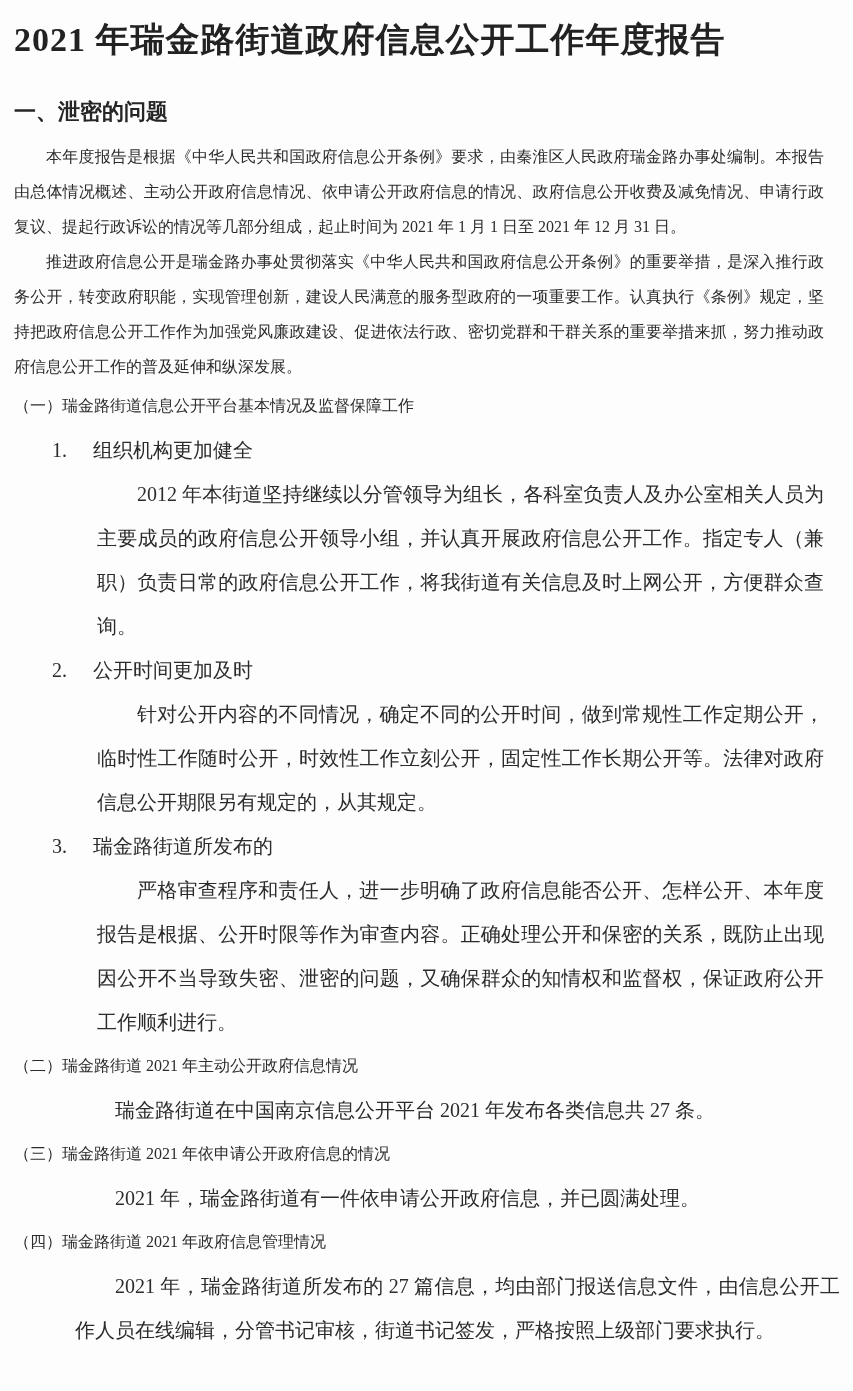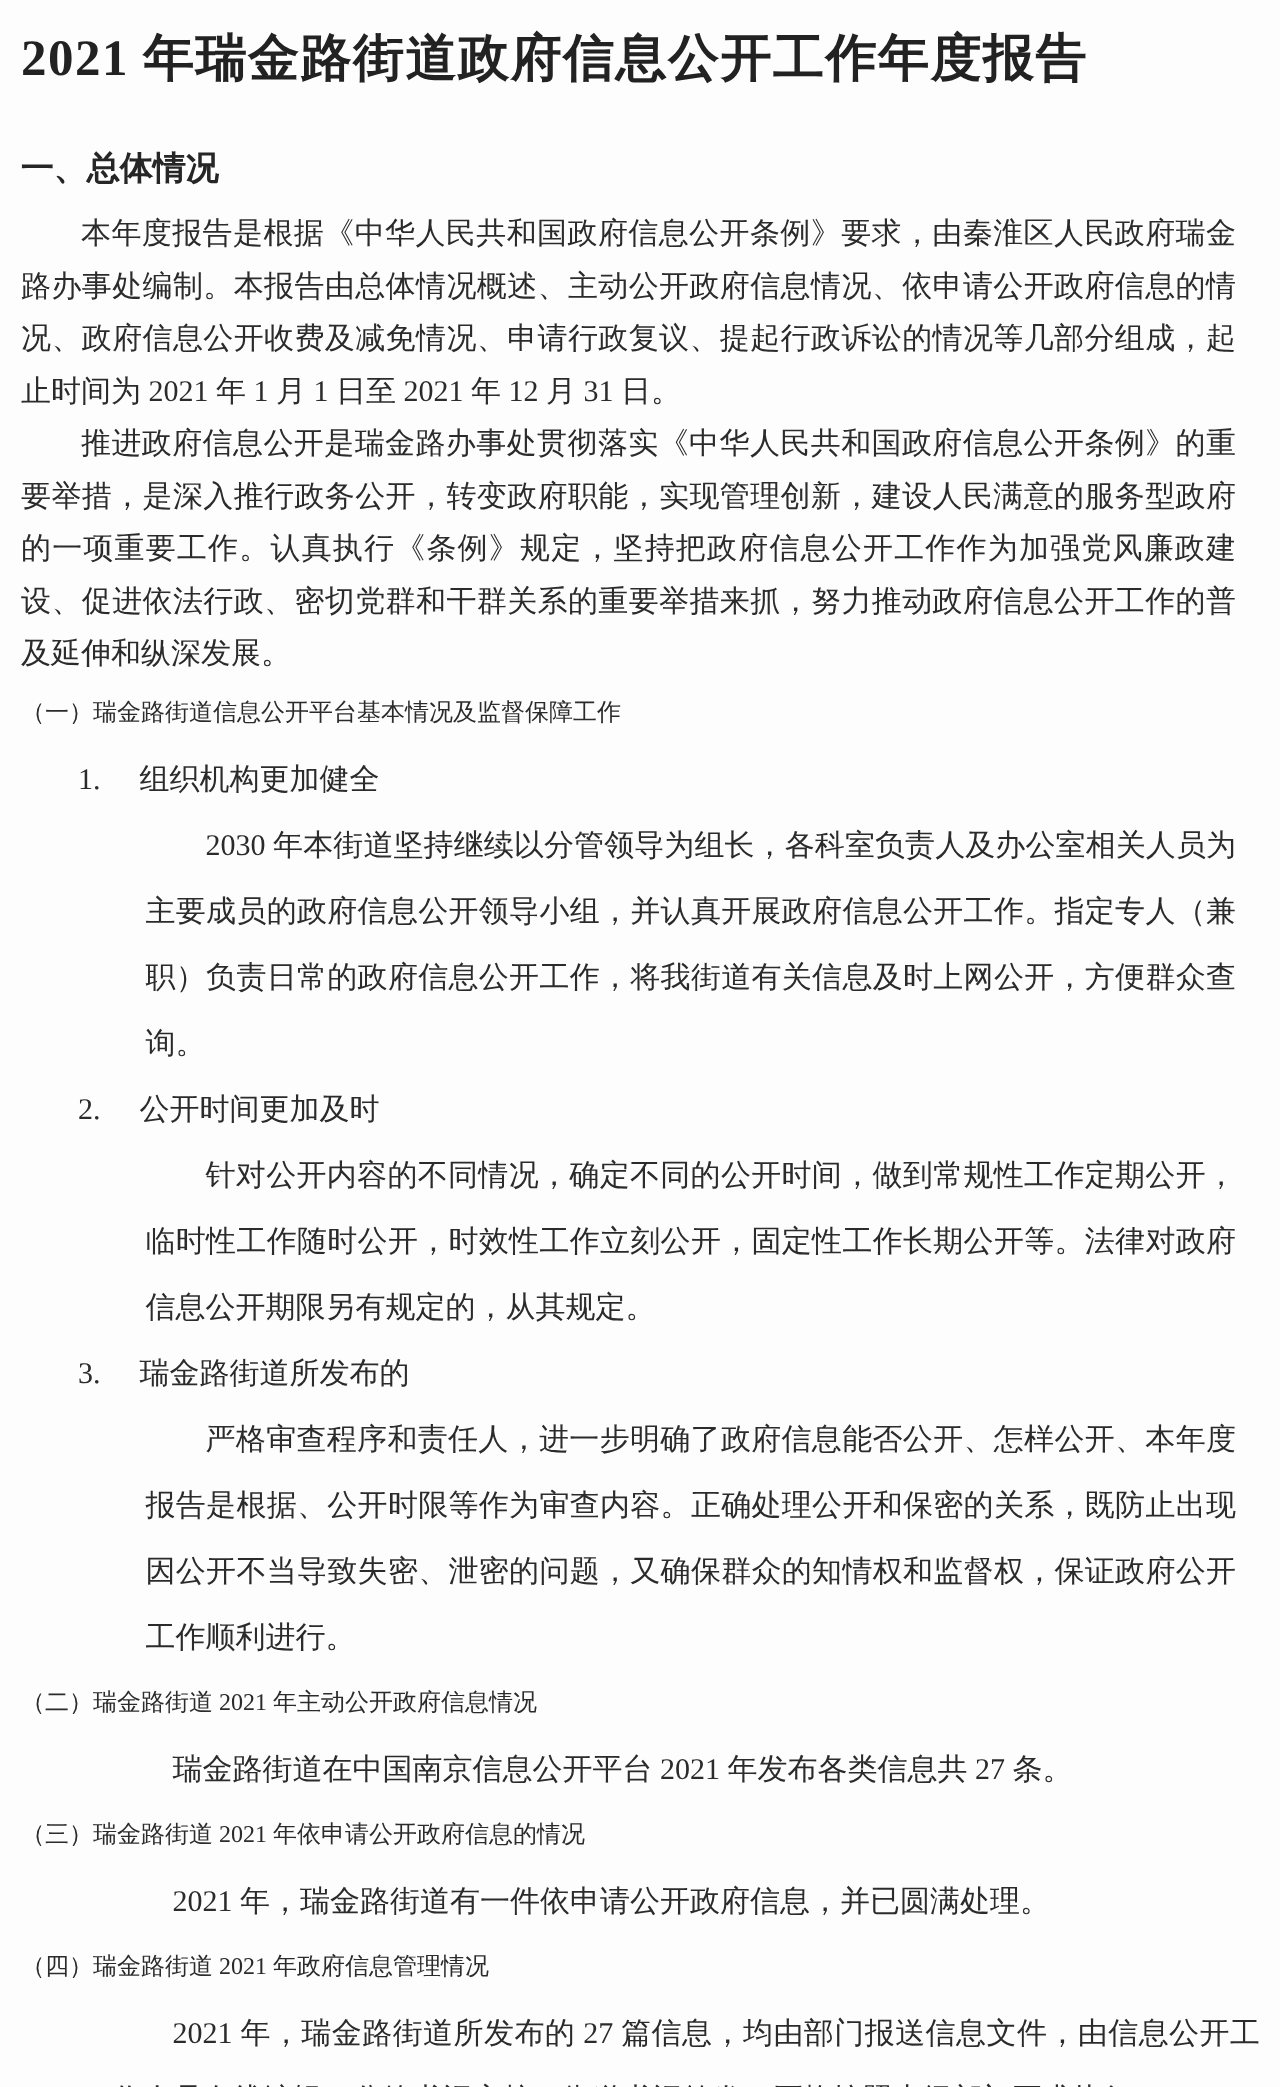--- a/index.html
+++ b/index.html
@@ -26,21 +26,21 @@
     margin: 2px 0 30px 0;
   }
   .sec-heading {
     font-size: 22px;
     font-weight: 600;
     line-height: 34px;
     margin: 0 0 10px 0;
     color: #262626;
   }
   .body-p {
-    font-size: 20px;
+    font-size: 16px;
     line-height: 35px;
     text-align: justify;
     text-indent: 2em;
     margin-right: 16px;
   }
   .sub-heading {
     font-size: 16px;
     line-height: 44px;
     text-align: left;
     white-space: nowrap;
@@ -71,32 +71,32 @@
     text-align: justify;
   }
 </style>
 </head>
 <body>
 
 <div class="page">
 
   <h1 class="doc-title">2021 年瑞金路街道政府信息公开工作年度报告</h1>
 
-  <h2 class="sec-heading">一、总体情况</h2>
+  <h2 class="sec-heading">一、泄密的问题</h2>
 
   <p class="body-p">本年度报告是根据《中华人民共和国政府信息公开条例》要求，由秦淮区人民政府瑞金路办事处编制。本报告由总体情况概述、主动公开政府信息情况、依申请公开政府信息的情况、政府信息公开收费及减免情况、申请行政复议、提起行政诉讼的情况等几部分组成，起止时间为 2021 年 1 月 1 日至 2021 年 12 月 31 日。</p>
   <p class="body-p">推进政府信息公开是瑞金路办事处贯彻落实《中华人民共和国政府信息公开条例》的重要举措，是深入推行政务公开，转变政府职能，实现管理创新，建设人民满意的服务型政府的一项重要工作。认真执行《条例》规定，坚持把政府信息公开工作作为加强党风廉政建设、促进依法行政、密切党群和干群关系的重要举措来抓，努力推动政府信息公开工作的普及延伸和纵深发展。</p>
 
   <p class="sub-heading">（一）瑞金路街道信息公开平台基本情况及监督保障工作</p>
 
   <div class="list-item">
     <span class="num">1.</span>
     <span class="item-title">组织机构更加健全</span>
   </div>
-  <p class="list-p">2030 年本街道坚持继续以分管领导为组长，各科室负责人及办公室相关人员为主要成员的政府信息公开领导小组，并认真开展政府信息公开工作。指定专人（兼职）负责日常的政府信息公开工作，将我街道有关信息及时上网公开，方便群众查询。</p>
+  <p class="list-p">2012 年本街道坚持继续以分管领导为组长，各科室负责人及办公室相关人员为主要成员的政府信息公开领导小组，并认真开展政府信息公开工作。指定专人（兼职）负责日常的政府信息公开工作，将我街道有关信息及时上网公开，方便群众查询。</p>
 
   <div class="list-item">
     <span class="num">2.</span>
     <span class="item-title">公开时间更加及时</span>
   </div>
   <p class="list-p">针对公开内容的不同情况，确定不同的公开时间，做到常规性工作定期公开，临时性工作随时公开，时效性工作立刻公开，固定性工作长期公开等。法律对政府信息公开期限另有规定的，从其规定。</p>
 
   <div class="list-item">
     <span class="num">3.</span>
     <span class="item-title">瑞金路街道所发布的</span>

